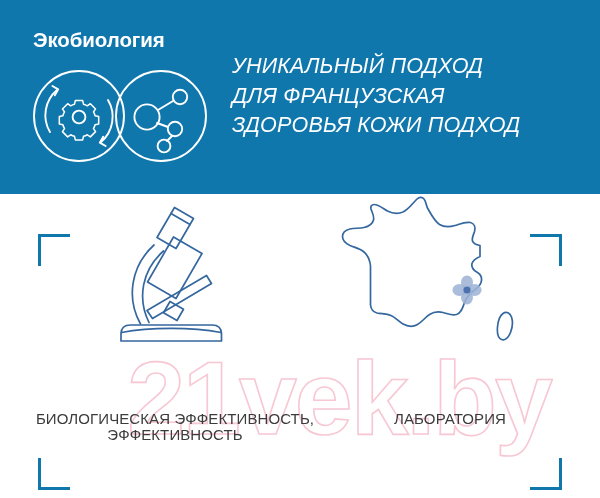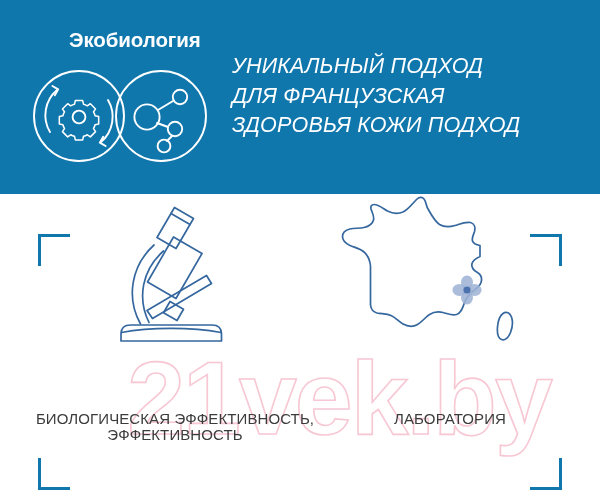--- a/index.html
+++ b/index.html
@@ -15,21 +15,20 @@
   
   #header {
     position:absolute; left:0; top:0; width:600px; height:194px;
     background:#1077ad;
   }
   #brand-block { position:absolute; left:30px; top:28px; width:190px; height:145px; }
   #brand-name {
     color:#ffffff; font-size:20.5px; font-weight:bold;
     letter-spacing:-0.1px; line-height:24px; white-space:nowrap;
     padding-left:3px;
-    margin-left:36px;
   }
   #brand-logo-icon { position:absolute; left:-3px; top:36px; width:186px; height:104px; }
 
   #headline {
     position:absolute; left:232px; top:52px; width:360px;
   }
   .headline-line {
     color:#ffffff; font-size:21.5px; font-weight:normal;
     line-height:29.5px; letter-spacing:0.2px; white-space:nowrap;font-style:italic;
   }

